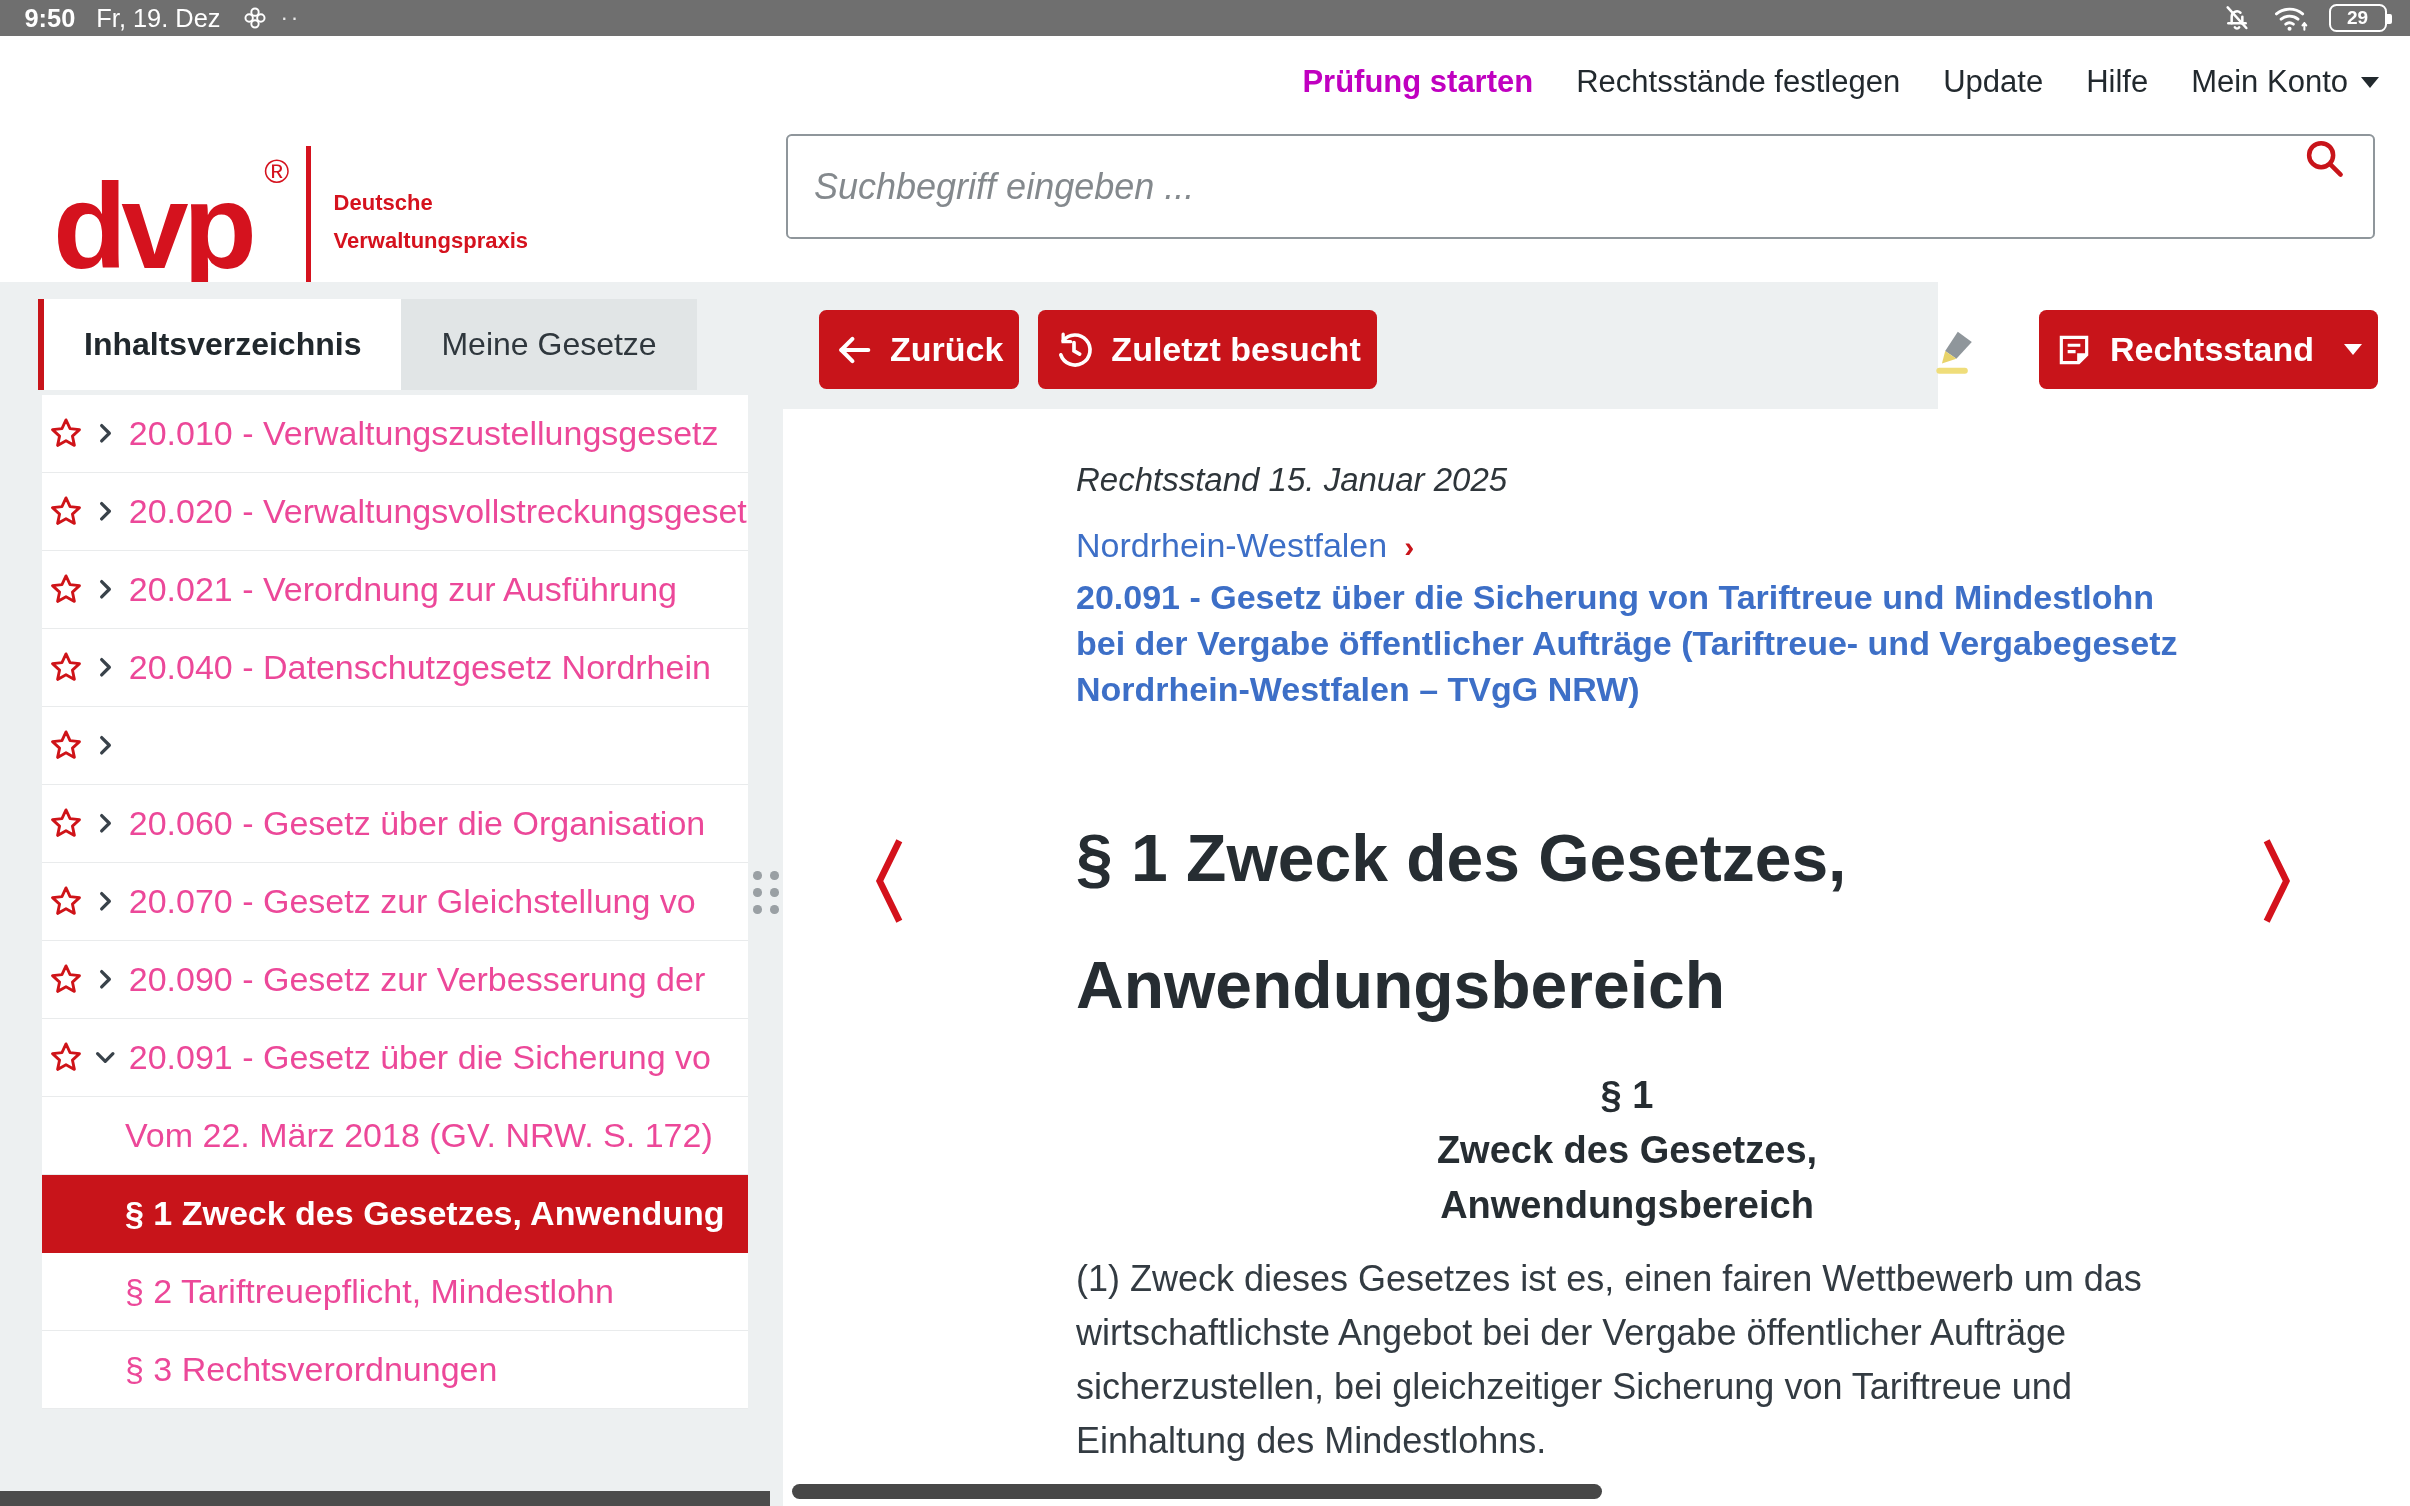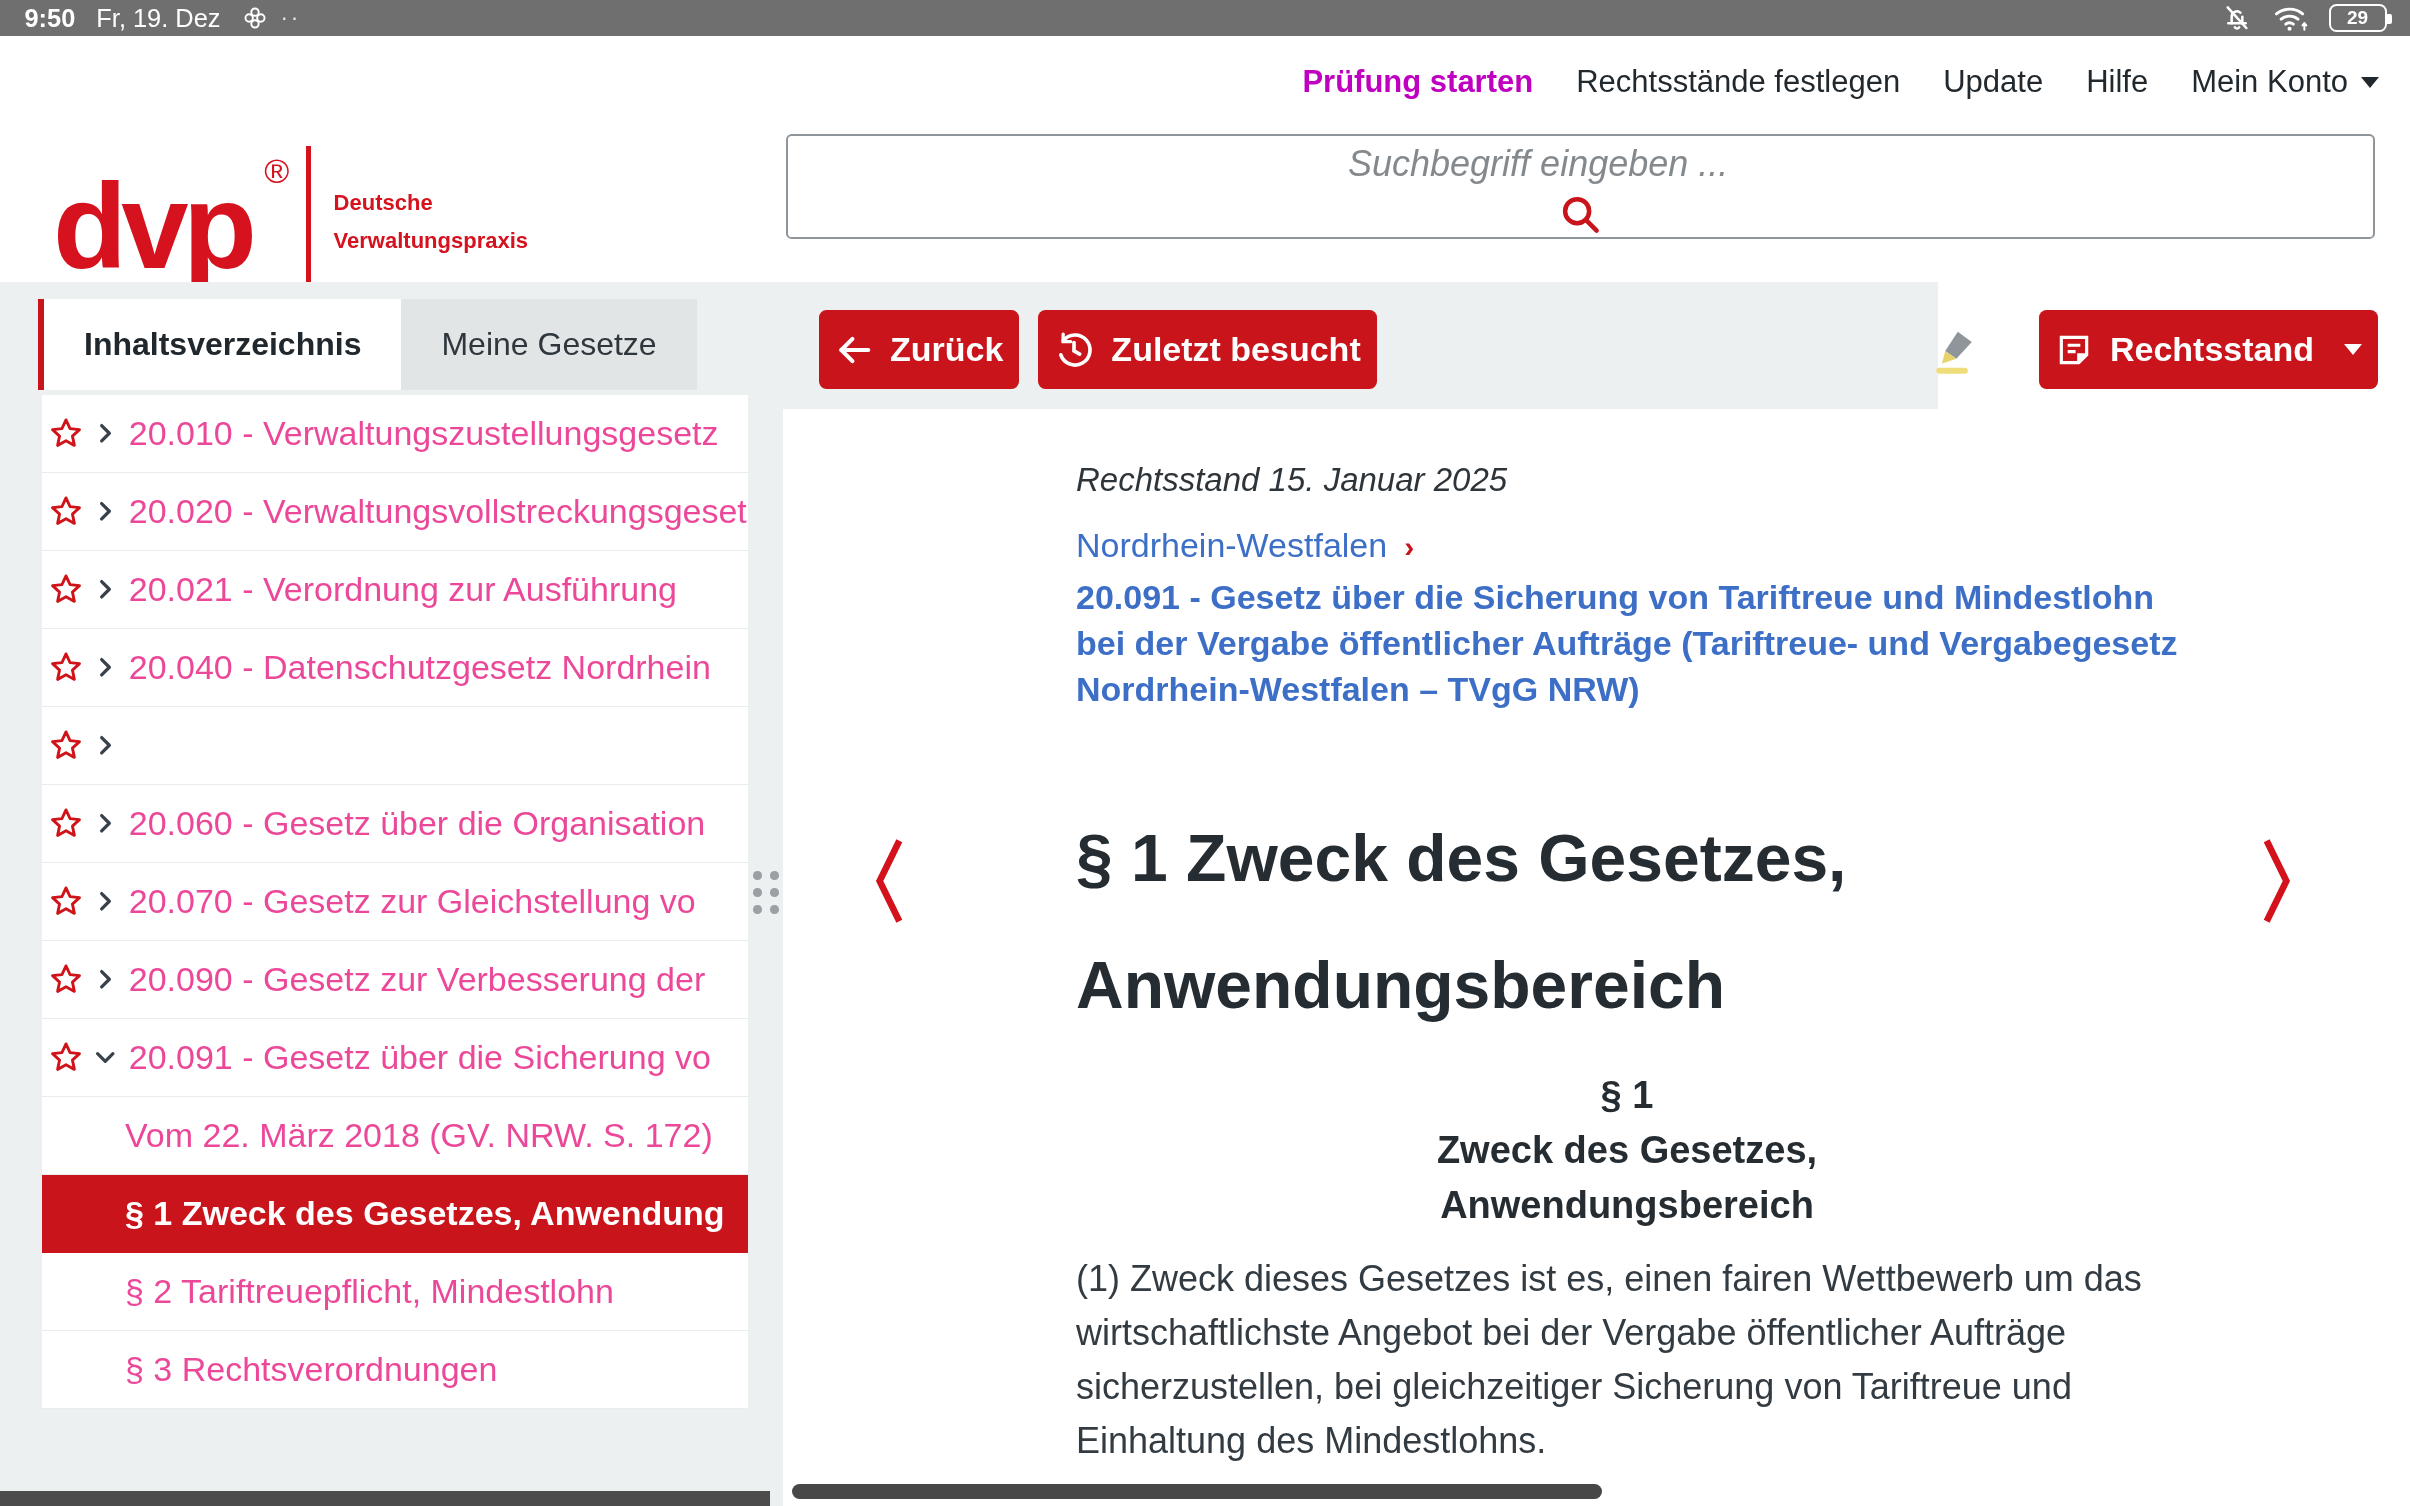--- a/index.html
+++ b/index.html
@@ -34,21 +34,21 @@
     padding-top:38px; }
   .top-nav { position:absolute; top:28px; right:32px; display:flex; align-items:center;
     gap:43px; font-size:31px; color:#22292e; }
   .nav-item { cursor:pointer; display:flex; align-items:center; }
   .nav-item.highlight { color:#c000c0; font-weight:700; }
   .caret { width:0; height:0; border-left:9.4px solid transparent;
     border-right:9.4px solid transparent; border-top:11.3px solid currentColor;
     display:inline-block; margin-left:13px; }
   .search-bar { position:absolute; left:786px; top:98px; width:1589px; height:105px;
     background:#fff; border:2.8px solid #8f969b; border-radius:5.6px; display:flex;
-    align-items:center; padding:0 26px;flex-direction:column; }
+    padding:0 26px; }
   .search-input { flex:1; border:none; outline:none; font-size:36px; color:#444;
     font-family:"Liberation Sans","DejaVu Sans",sans-serif; background:transparent; }
   .search-input::placeholder { color:#84898d; font-style:italic; }
 
   
   .main { position:absolute; top:282px; left:0; width:1938px; height:1224px;
     background:#edf0f1; }
 
   
   .sidebar { position:absolute; left:0; top:0; width:783px; height:100%; }

